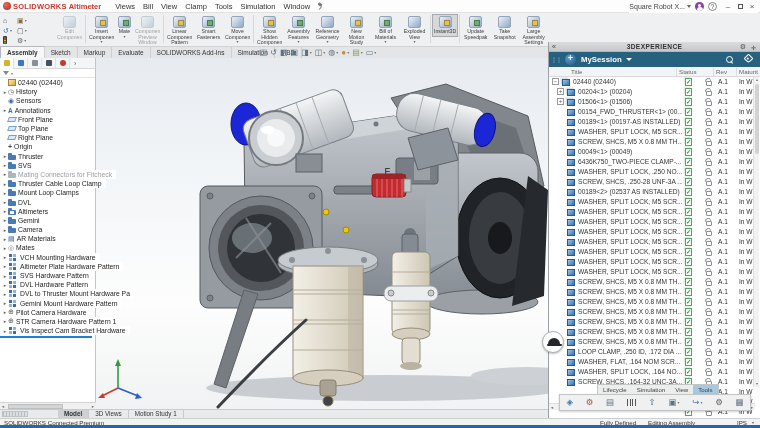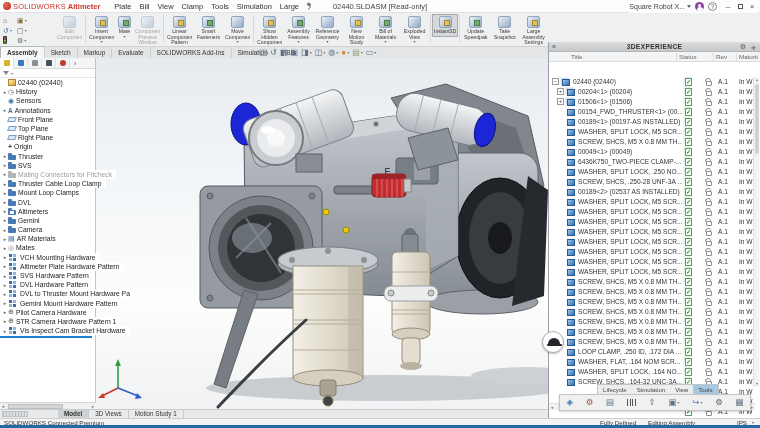--- a/index.html
+++ b/index.html
@@ -2,21 +2,21 @@
 <html><head>
 <meta charset="utf-8">
 <style>
 *{margin:0;padding:0;box-sizing:border-box}
 html,body{width:760px;height:428px;overflow:hidden;background:#ececec}
 #app{position:relative;width:760px;height:428px;font-family:"Liberation Sans",sans-serif;color:#222;font-size:8px}
 
 .titlebar{position:absolute;left:0;top:0;width:760px;height:13px;background:#fdfdfd;border-bottom:1px solid #e2e2e2;display:flex;align-items:center;z-index:8}
 .logo{display:flex;align-items:center;margin-left:3px;color:#c8372d;font-size:7.5px;white-space:nowrap}
 .logo-ds{width:8px;height:8px;border-radius:50%;background:radial-gradient(circle at 35% 35%,#e86a5a,#b22a1e);margin-right:2px}
-.logo b{font-weight:normal;letter-spacing:.2px}
+.logo b{font-weight:bold;letter-spacing:.2px}
 .logo .lsuf{margin-left:2px;font-weight:bold}
 .menubar{display:flex;margin-left:10px}
 .menu-item{padding:0 4px;font-size:7.5px;color:#333;cursor:default}
 .pinbtn{position:relative;width:8px;height:8px;margin-left:2px}
 .pin-head{position:absolute;left:2px;top:1px;width:4px;height:3px;background:#777;border-radius:1px;transform:rotate(40deg)}
 .pin-stem{position:absolute;left:4px;top:4px;width:1px;height:4px;background:#777;transform:rotate(40deg)}
 .doc-title{position:absolute;left:0;right:0;text-align:center;font-size:7.5px;color:#444;pointer-events:none}
 .tb-right{position:absolute;right:2px;top:0;height:13px;display:flex;align-items:center;background:#fdfdfd}
 .account{font-size:7px;color:#444;display:flex;align-items:center;margin-right:4px;white-space:nowrap}
 .caret-down{width:0;height:0;border-left:2.5px solid transparent;border-right:2.5px solid transparent;border-top:3px solid #666;margin-left:2px}
@@ -175,33 +175,32 @@
 
 <div id="app">
 
   <div class="titlebar">
     <div class="logo">
       <span class="logo-ds"></span>
       <b>SOLIDWORKS</b>
       <span class="lsuf">Altimeter</span>
     </div>
     <div id="menubar" class="menubar">
-        <span class="menu-item">Plate</span>
+        <span class="menu-item">Views</span>
         <span class="menu-item">Bill</span>
         <span class="menu-item">View</span>
         <span class="menu-item">Clamp</span>
         <span class="menu-item">Tools</span>
         <span class="menu-item">Simulation</span>
-        <span class="menu-item">Large</span>
+        <span class="menu-item">Window</span>
       </div>
     <span class="pinbtn">
         <i class="pin-head"></i>
         <i class="pin-stem"></i>
       </span>
-    <div class="doc-title">02440.SLDASM [Read-only]</div>
     <div class="tb-right">
       <span class="account">
           <span>Square Robot X...</span>
           <i class="caret-down"></i>
         </span>
       <span class="avatar">
           <i class="av-head"></i>
           <i class="av-body"></i>
         </span>
       <span class="helpbtn">?</span>
@@ -667,20 +666,28 @@
   </div>
   <div class="bottomstrip"></div>
 
   <div class="rp">
     <div class="rp-head">
       <span class="rp-collapse">«</span>
       <span class="rp-title">3DEXPERIENCE</span>
       <span class="rp-gear">⚙</span>
       <span class="rp-pin rp-collapse" style="font-size:6px">✛</span>
     </div>
+    <div class="rp-session">
+      <span class="sess-dots">⋮⋮</span>
+      <span class="compass"></span>
+      <span class="sess-label">MySession</span>
+      <span class="sess-caret"></span>
+      <span class="mag sess-search"></span>
+      <span class="tagicon"></span>
+    </div>
     <div class="rp-cols">
       <span class="col-title">Title</span>
       <span class="col-status">Status</span>
       <span class="col-rev">Rev</span>
       <span class="col-mat">Maturit</span>
       <i class="colsep" style="left:127px"></i>
         <i class="colsep" style="left:164px"></i>
         <i class="colsep" style="left:187px"></i>
     </div>
     <div id="rows" class="rp-rows">

